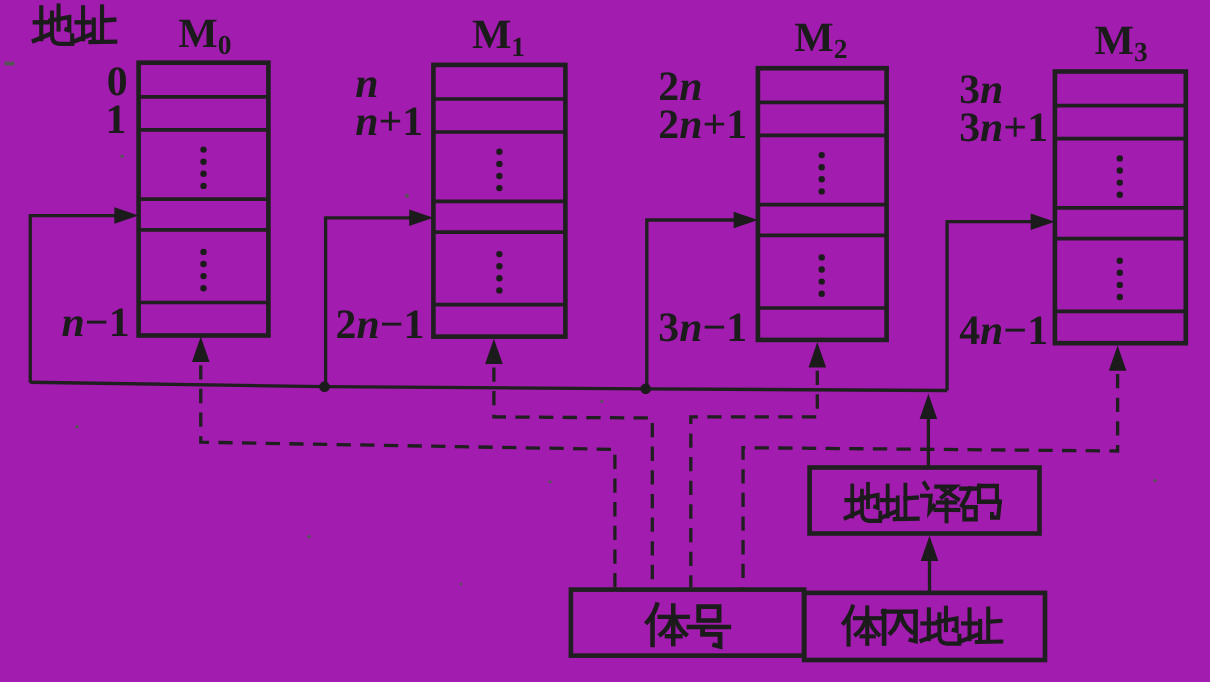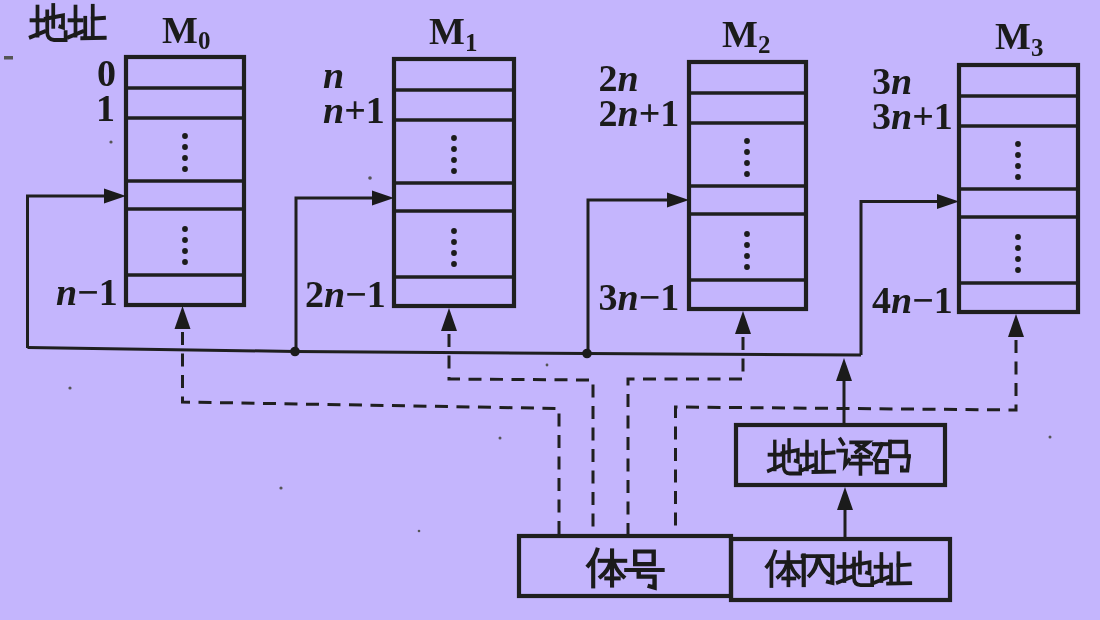--- a/index.html
+++ b/index.html
@@ -1,16 +1,16 @@
 <!DOCTYPE html>
 <html><head>
 <meta charset="utf-8">
 <style>
 html,body{margin:0;padding:0;background:#fcfcfc;}
-#stage{position:relative;width:1100px;height:620px;background:#c4b5fd;overflow:hidden;}
+#stage{position:relative;width:1100px;height:620px;background:#a21caf;overflow:hidden;}
 svg{position:absolute;left:0;top:0;filter:blur(0.35px);}
 text{font-family:"Liberation Serif",serif;fill:#1b1b1b;}
 </style>
 </head>
 <body>
 <div id="stage">
 <svg width="1100" height="620" viewBox="0 0 1100 620">
 <defs>
 
 <g id="g-di" fill="none" stroke="#1b1b1b" stroke-width="10" stroke-linecap="square">

